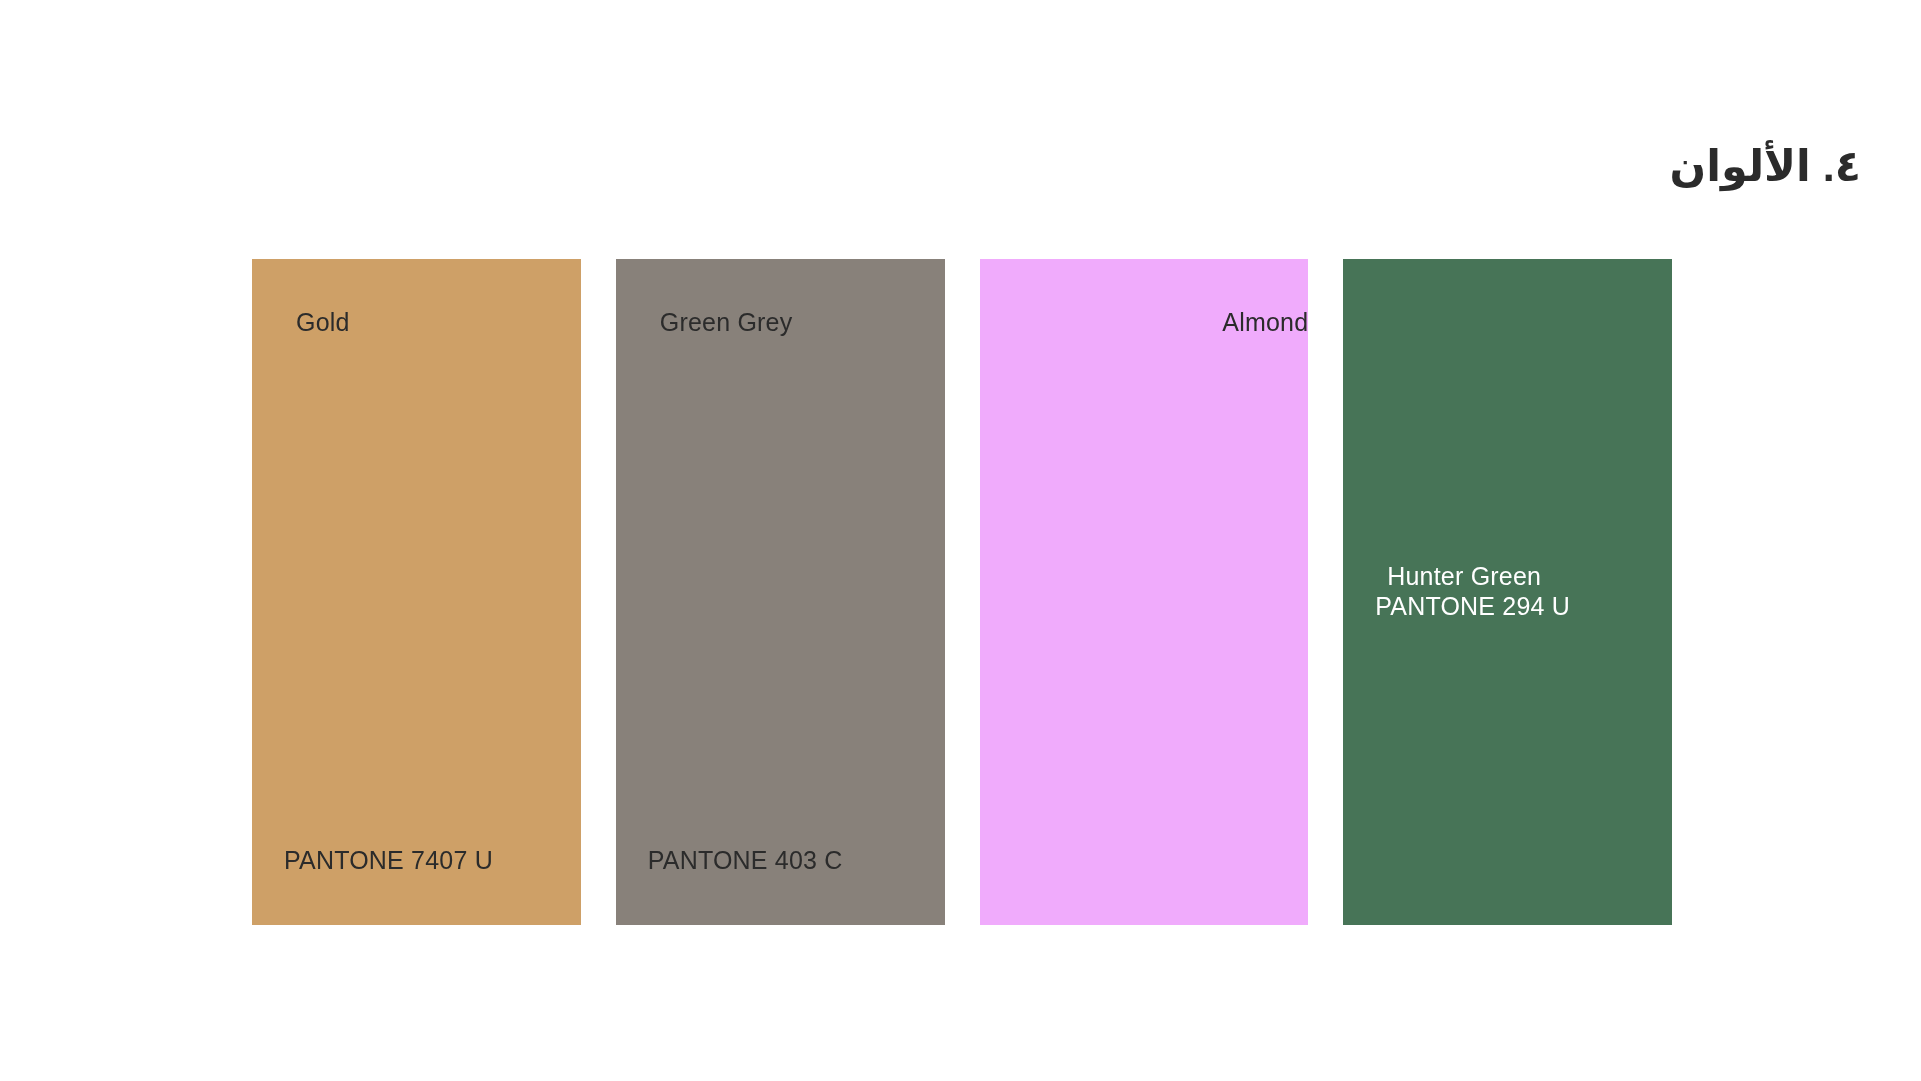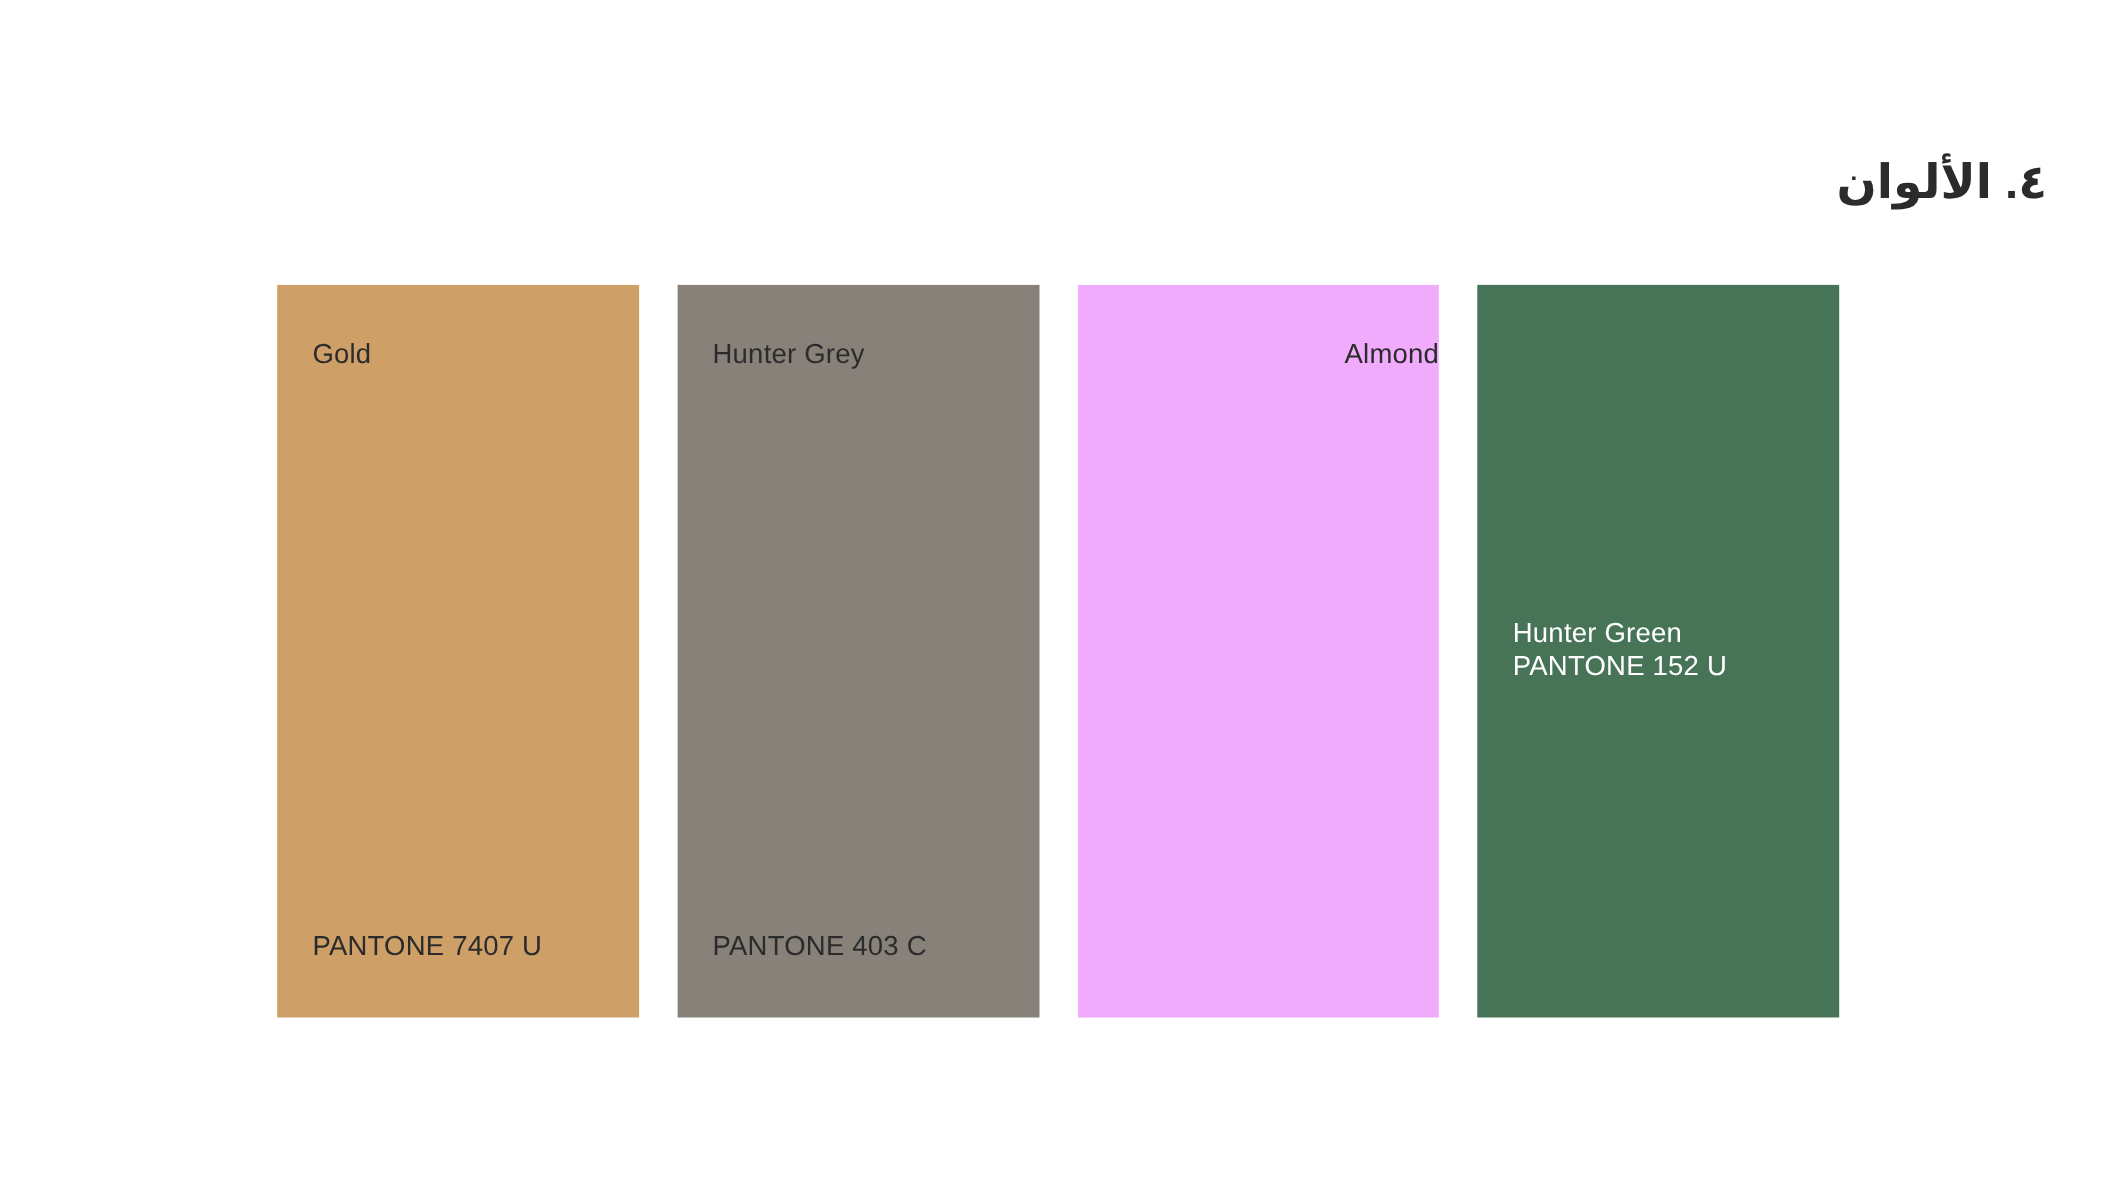--- a/index.html
+++ b/index.html
@@ -60,21 +60,21 @@
     flex-direction: column;
     justify-content: space-between;
     box-sizing: border-box;
     padding: 48px 0 50px 0;
   }
 
   .swatch-name {
     font-size: 25px;
     font-weight: 400;
     letter-spacing: 0.2px;
-    padding-left: 32px;
+    padding-left: 44px;
     line-height: 1.2;
     white-space: nowrap;
   }
 
   .swatch-code {
     font-size: 25px;
     font-weight: 400;
     letter-spacing: 0.2px;
     padding-left: 32px;
     line-height: 1.2;
@@ -92,27 +92,27 @@
   <div class="section-title" style="color: rgb(43, 43, 43);">٤. الألوان</div>
 
   <div class="palette">
 
     <div class="swatch" style="background-color: rgb(206, 160, 103);">
       <div class="swatch-name text-dark">Gold</div>
       <div class="swatch-code text-dark">PANTONE 7407 U</div>
     </div>
 
     <div class="swatch" style="background-color: rgb(136, 129, 122);">
-      <div class="swatch-name text-dark">Hunter Grey</div>
+      <div class="swatch-name text-dark">Green Grey</div>
       <div class="swatch-code text-dark">PANTONE 403 C</div>
     </div>
 
     <div class="swatch" style="background-color: #f0abfc; text-align: right;">
       <div class="swatch-name text-dark">Almond</div>
     </div>
 
     <div class="swatch" style="background-color: rgb(71, 116, 87); justify-content: center;">
       <div class="swatch-name text-light">Hunter Green</div>
-      <div class="swatch-code text-light">PANTONE 152 U</div>
+      <div class="swatch-code text-light">PANTONE 294 U</div>
     </div>
 
   </div>
 </div>
 
 </body></html>

